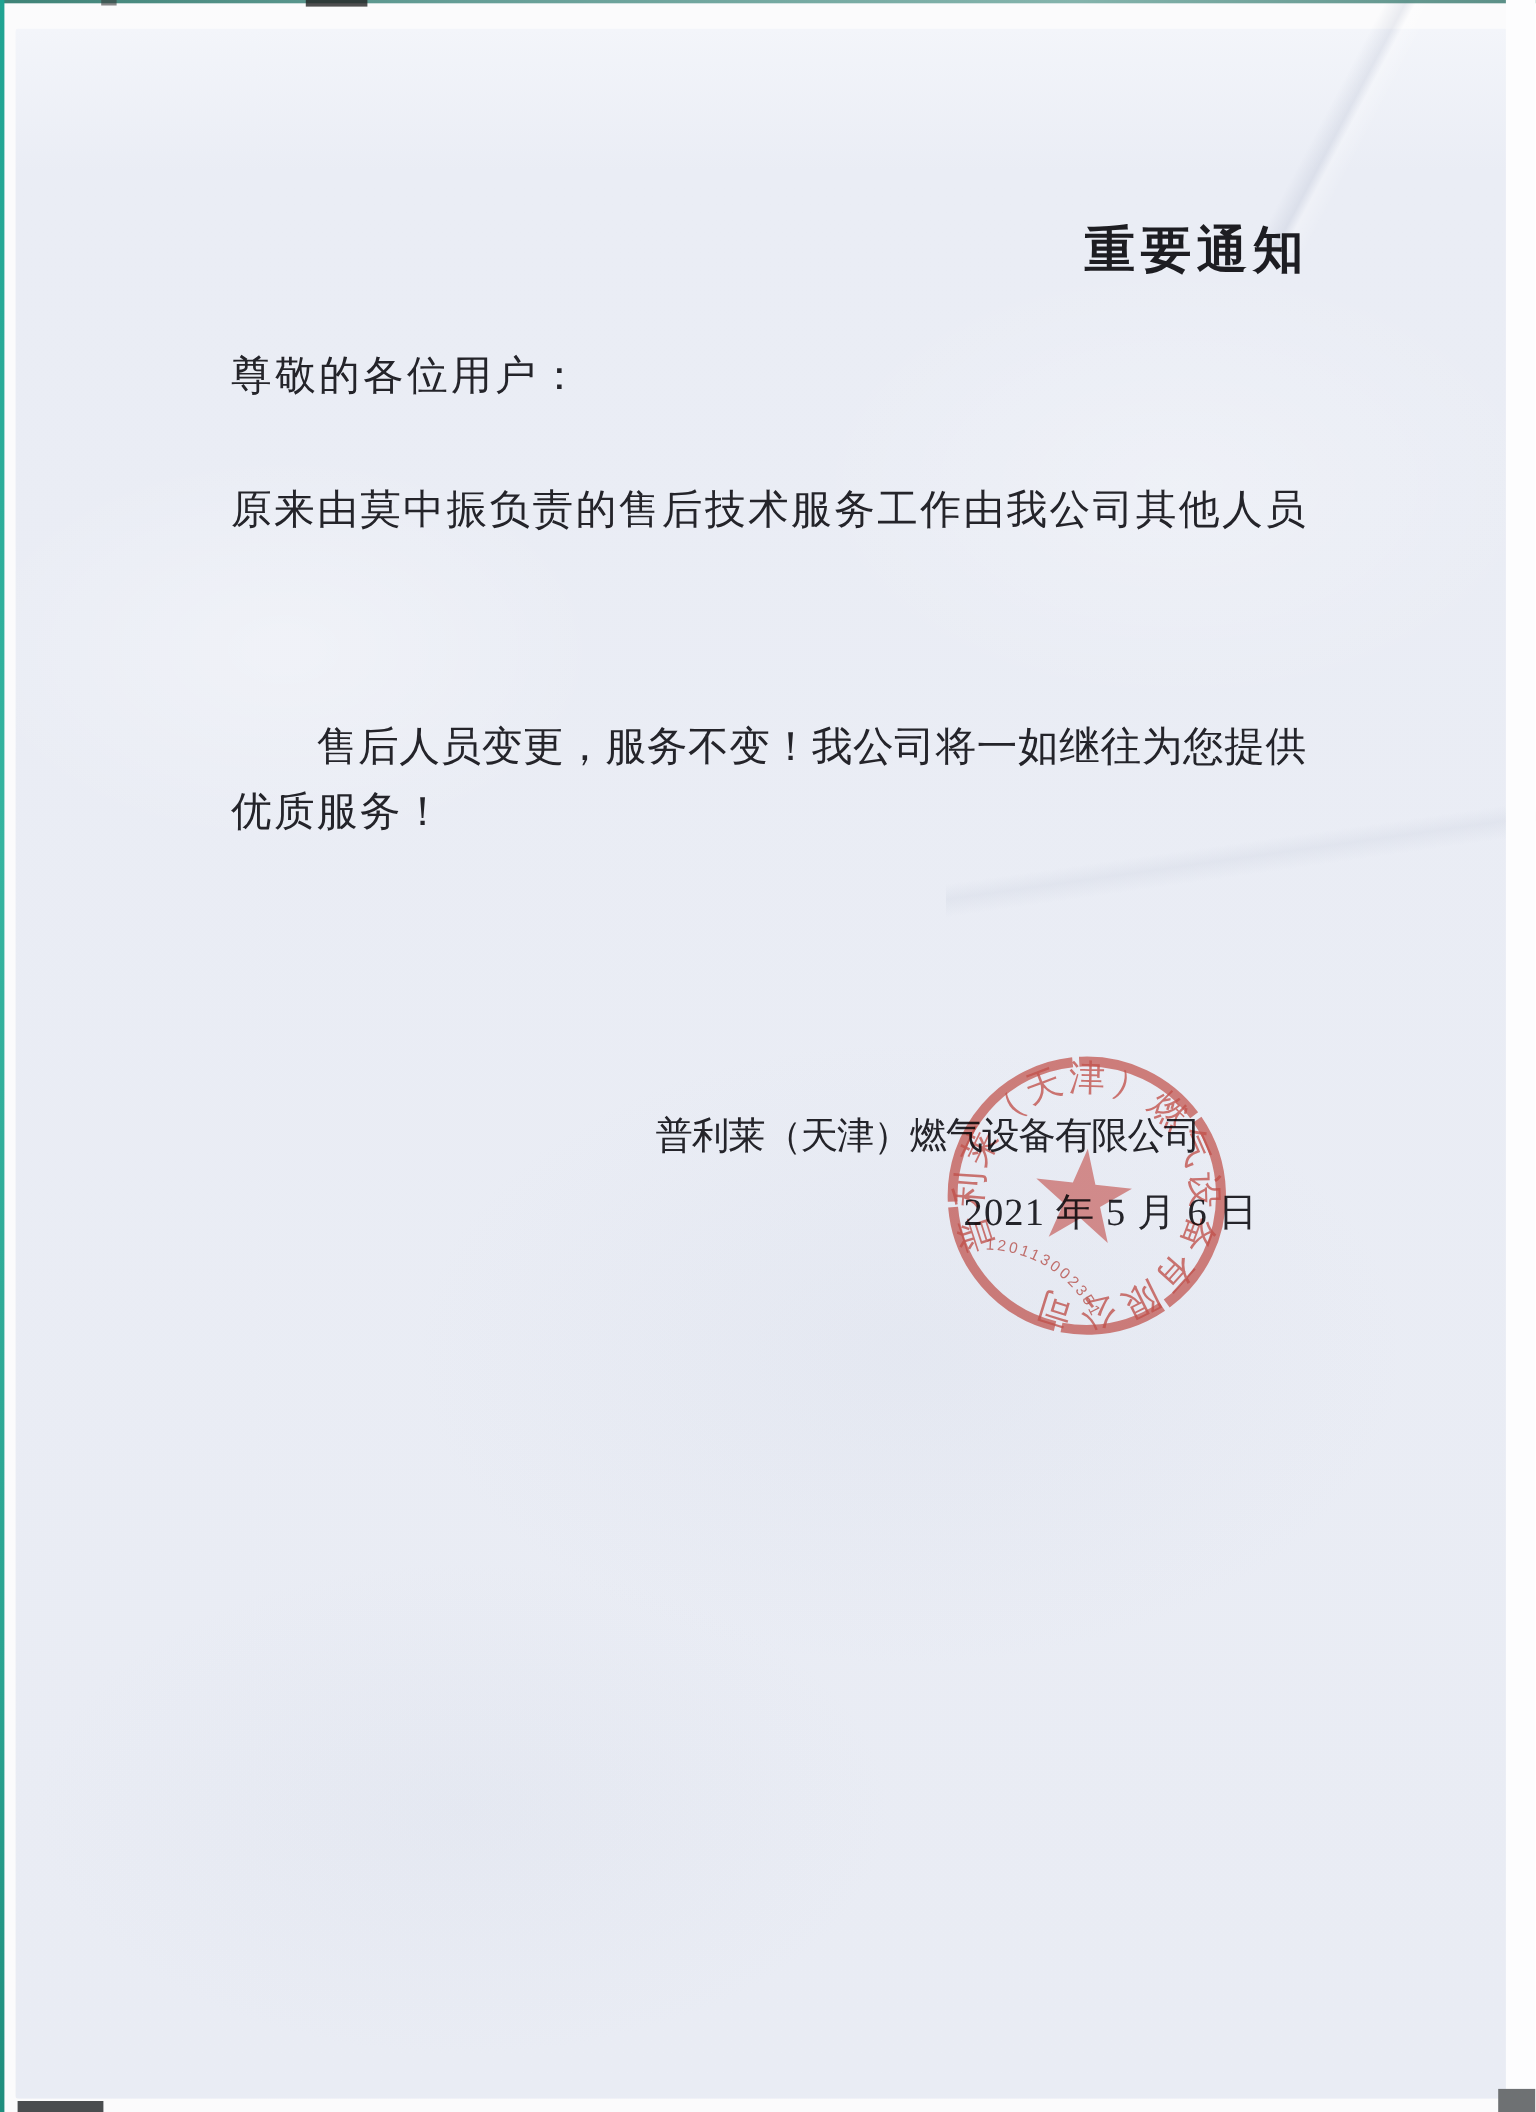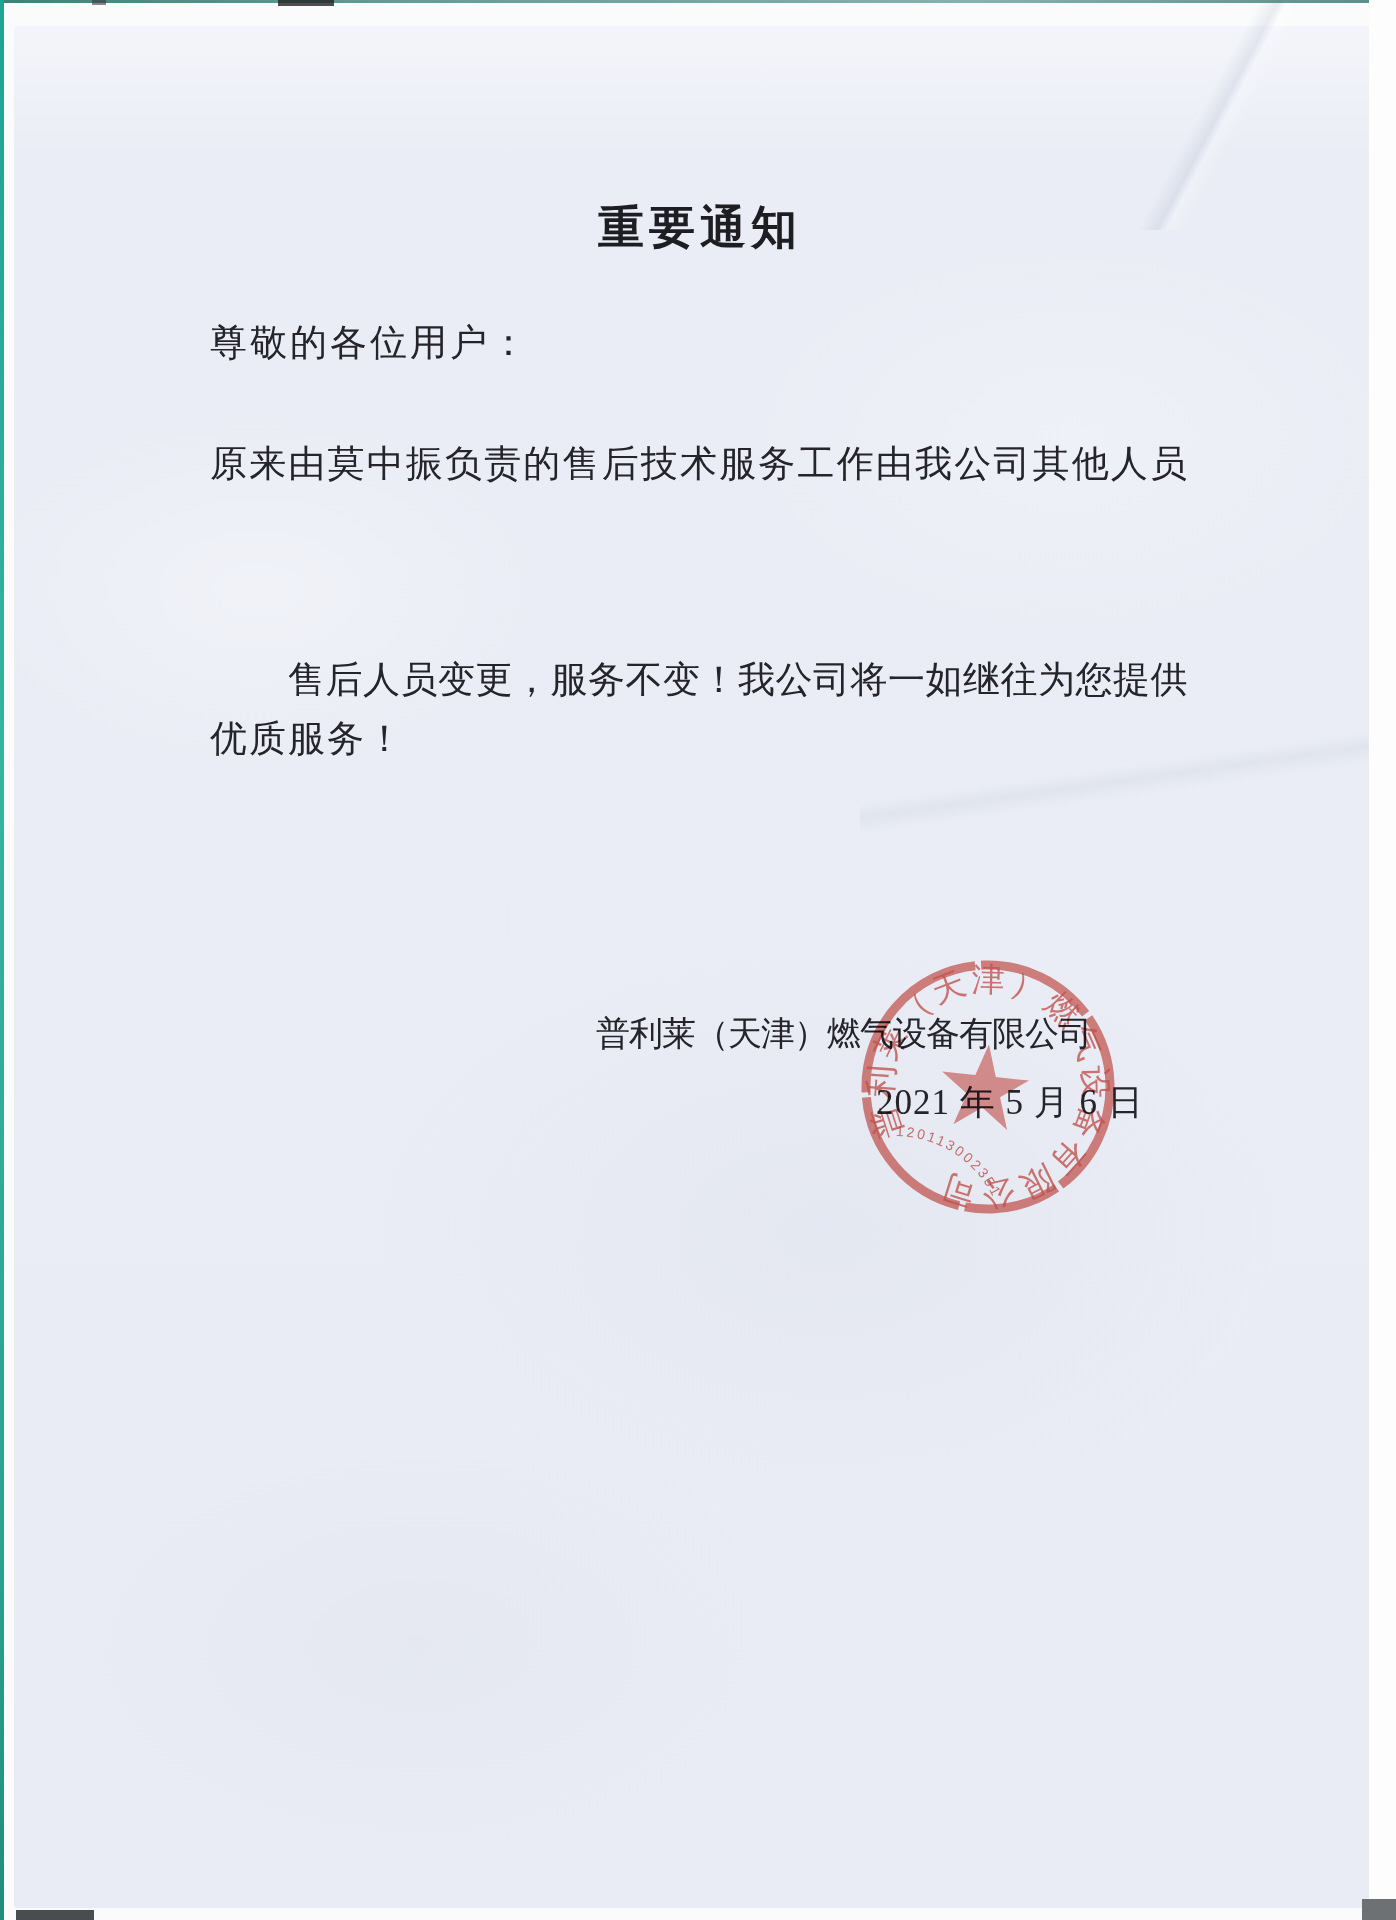--- a/index.html
+++ b/index.html
@@ -28,21 +28,21 @@
       radial-gradient(520px 300px at 30% 86%, rgba(196,204,222,.12), rgba(255,255,255,0) 75%),
       linear-gradient(to bottom, #f3f5fa 0, #eaedf5 130px, #e9ecf4 100%);
     border-radius:3px;
   }
   .crease-tr{position:absolute;left:1040px;top:0;width:356px;height:230px;pointer-events:none;
     background:linear-gradient(118deg, rgba(0,0,0,0) 46%, rgba(150,160,185,.18) 50%, rgba(255,255,255,.25) 52%, rgba(0,0,0,0) 56%);}
   .crease-mid{position:absolute;left:860px;top:700px;width:536px;height:160px;pointer-events:none;
     background:linear-gradient(172deg, rgba(0,0,0,0) 44%, rgba(160,170,192,.12) 50%, rgba(0,0,0,0) 57%);}
   
   .txt{position:absolute;color:#24242a;font-size:37px;line-height:46px;white-space:pre;}
-  .doc-title{left:210px;top:205px;width:980px;text-align:center;font-size:46px;font-weight:bold;
+  .doc-title{left:210px;top:205px;width:980px;text-align:right;font-size:46px;font-weight:bold;
     letter-spacing:5px;color:#1d1d22;white-space:normal;}
   .salutation{left:210px;top:296px;letter-spacing:3px;margin-top:24px;}
   .jline{left:210px;width:978px;text-align:justify;text-align-last:justify;white-space:normal;letter-spacing:1px;}
   .l1{top:368px;text-indent:78px;}
   .l2{top:441px;}
   .l3{top:513px;}
   .l4{left:210px;top:586px;letter-spacing:3px;}
   .l5{left:210px;top:657px;width:978px;text-indent:78px;white-space:normal;letter-spacing:.5px;}
   .l6{left:210px;top:716px;letter-spacing:2px;}
   .signature{left:596px;top:1011px;font-size:34px;letter-spacing:-1px;}

